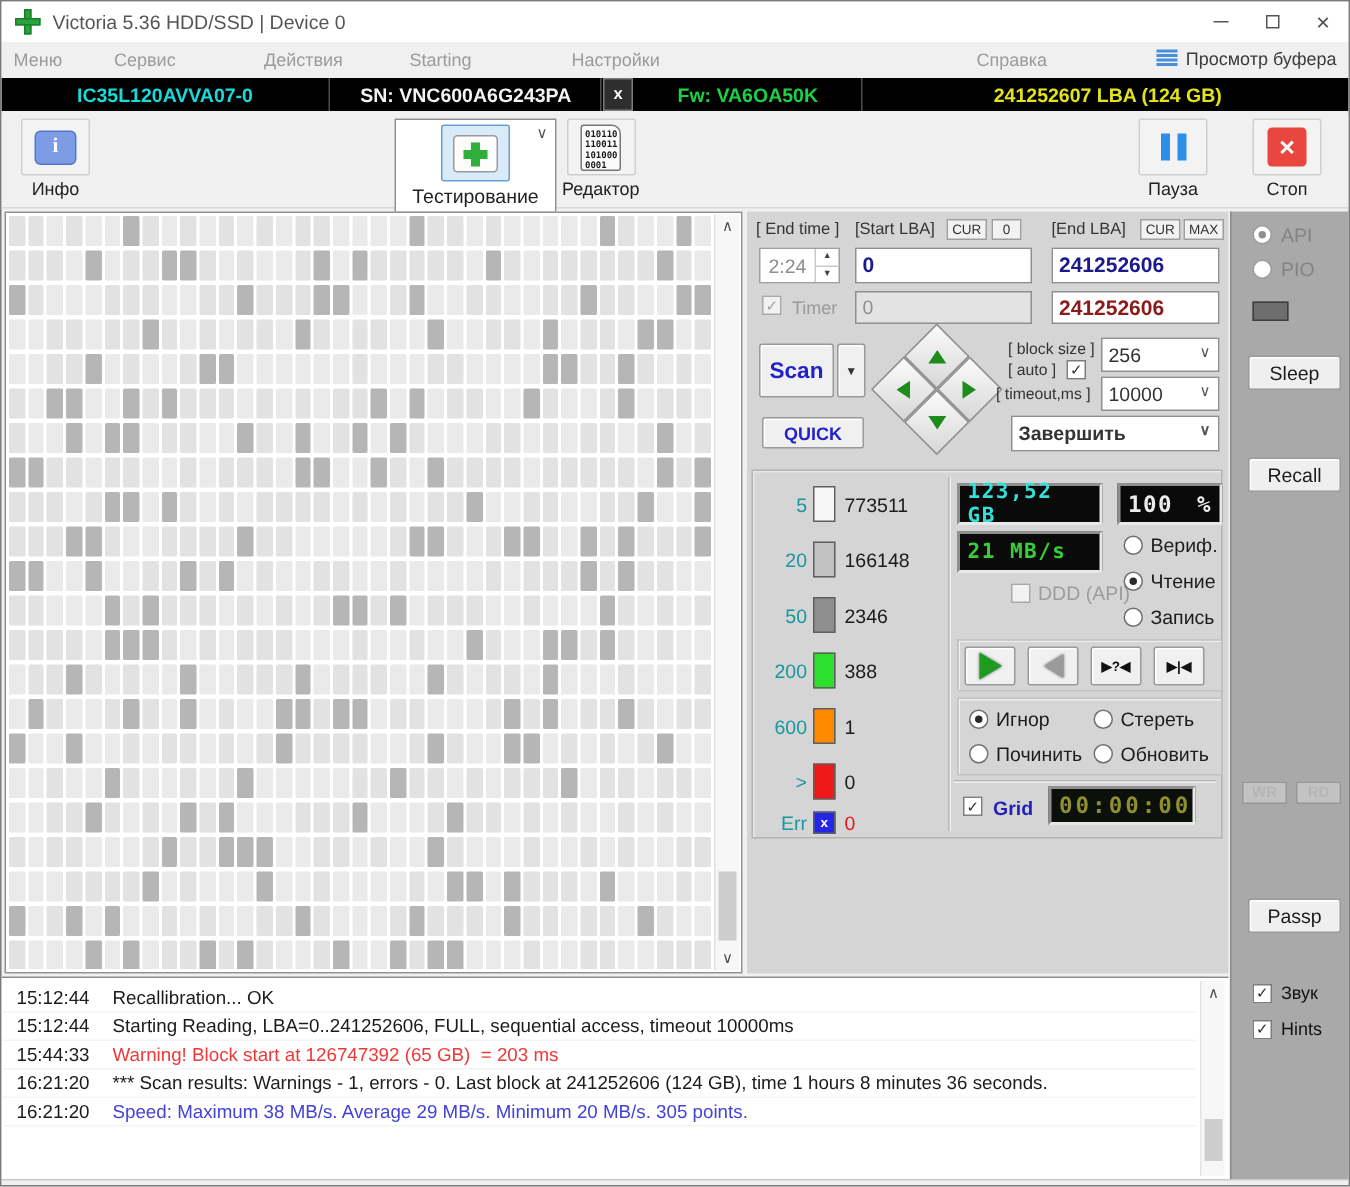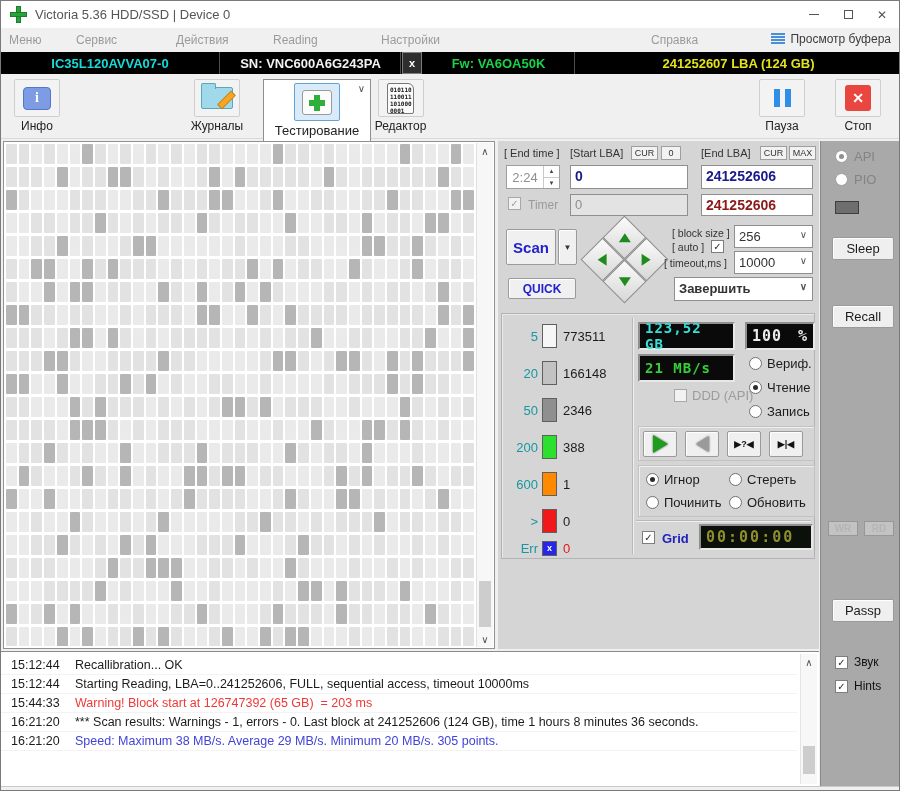--- a/index.html
+++ b/index.html
@@ -104,21 +104,21 @@
   .h-lab { width:36px; text-align:right; color:#1897a0; font-size:13px; }
   .h-block { width:15px; height:24px; border:1px solid #5f5f5f; margin-left:4px; }
   .h-cnt { margin-left:6px; font-size:13px; color:#1c1c1c; }
   .h-err .h-block { height:15px; color:#fff; font-size:9px; font-weight:bold; display:flex; align-items:center; justify-content:center; }
   .h-err .h-cnt { color:#e01818; }
   .stats .vsep { position:absolute; left:130px; top:4px; bottom:4px; width:2px; border-left:1px solid #b8b8b8; border-right:1px solid #efefef; }
   .lcd { position:absolute; background:#0a0a0a; border:2px solid; border-color:#8f8f8f #e8e8e8 #e8e8e8 #8f8f8f; font:bold 14px "DejaVu Sans Mono", monospace; display:flex; align-items:center; padding:0 5px; letter-spacing:1px; }
   .lcd-cap { left:136px; top:8px; width:97px; height:28px; color:#35e0d8; }
   .lcd-pct { left:243px; top:8px; width:70px; height:28px; color:#ececec; justify-content:space-between; font-size:15px; }
   .lcd-spd { left:136px; top:40px; width:97px; height:28px; color:#37cf37; }
-  .lcd-elapsed { left:197px; top:210px; width:114px; height:26px; background:#0b100b; color:#8f8f2e; letter-spacing:2px; font-size:15px; }
+  .lcd-elapsed { left:197px; top:210px; width:98px; height:26px; background:#0b100b; color:#8f8f2e; letter-spacing:2px; font-size:15px; }
   .opt { position:absolute; display:flex; align-items:center; gap:5px; font-size:13px; color:#1c1c1c; }
   .opt.dis { color:#9c9c9c;padding-left:32px; }
   .play-box { position:absolute; left:136px; top:112px; width:177px; height:35px; border:1px solid #c2c2c2; box-shadow:inset 1px 1px 0 #efefef; }
   .pbtn { position:absolute; top:4px; width:34px; height:26px; }
   .p0{left:4px}.p1{left:46px}.p2{left:88px}.p3{left:130px}
   .tri-play { width:0;height:0;border-top:9px solid transparent;border-bottom:9px solid transparent;border-left:15px solid #1d9c1d; filter:drop-shadow(0 0 1px #555); }
   .tri-back { width:0;height:0;border-top:8px solid transparent;border-bottom:8px solid transparent;border-right:13px solid #9a9a9a; filter:drop-shadow(0 0 1px #555); }
   .pbtn .glyph { font-size:9px; font-weight:bold; color:#111; letter-spacing:0; }
   .act-box { position:absolute; left:136px; top:151px; width:177px; height:52px; border:1px solid #c2c2c2; box-shadow:inset 1px 1px 0 #efefef; }
   .stats .hsep { position:absolute; left:134px; right:3px; top:206px; height:2px; border-top:1px solid #b8b8b8; border-bottom:1px solid #efefef; }
@@ -163,21 +163,21 @@
   <div class="win-btn wb-max">
       <i></i>
     </div>
   <div class="win-btn wb-close"></div>
 </div>
 
 <div class="menubar">
   <span class="menu-item m0">Меню</span>
   <span class="menu-item m1">Сервис</span>
   <span class="menu-item m2">Действия</span>
-  <span class="menu-item m3">Reading</span>
+  <span class="menu-item m3">Starting</span>
   <span class="menu-item m4">Настройки</span>
   <span class="menu-item m5">Справка</span>
   <span class="buffer-view">
     <span class="list-icon">
         <i></i>
         <i></i>
         <i></i>
         <i></i>
       </span>
     <span>Просмотр буфера</span>
@@ -191,26 +191,20 @@
   <div class="seg seg-fw">Fw: VA6OA50K</div>
   <div class="seg seg-lba">241252607 LBA (124 GB)</div>
 </div>
 
 <div class="toolbar">
   <div class="tool t-info">
     <div class="face">
         <span class="ic-info">i</span>
       </div>
     <span>Инфо</span>
-  </div>
-  <div class="tool t-journ">
-    <div class="face">
-        <span class="ic-folder"></span>
-      </div>
-    <span>Журналы</span>
   </div>
   <div class="tool t-test sel">
     <div class="face">
         <span class="ic-aid"></span>
       </div>
     <span>Тестирование</span>
   </div>
   <div class="tool t-pause">
     <div class="face">
         <span class="ic-pause">

